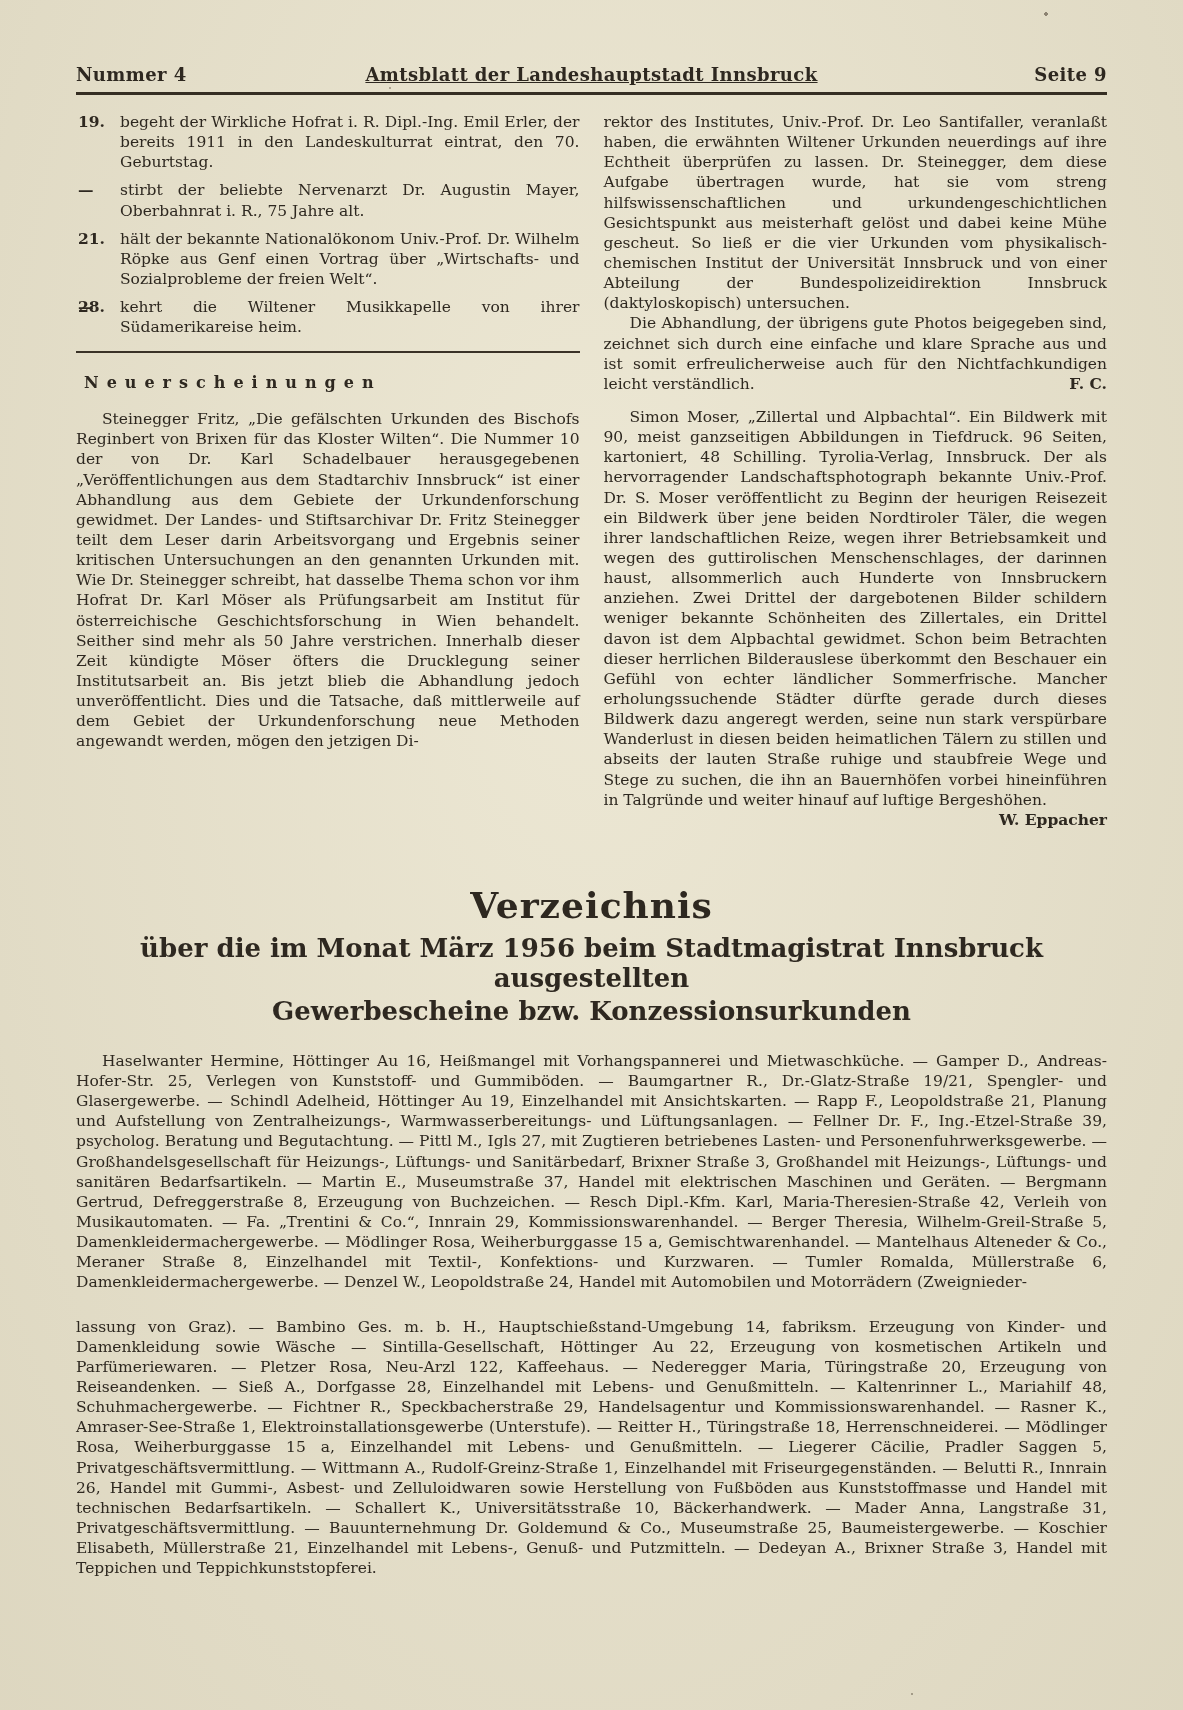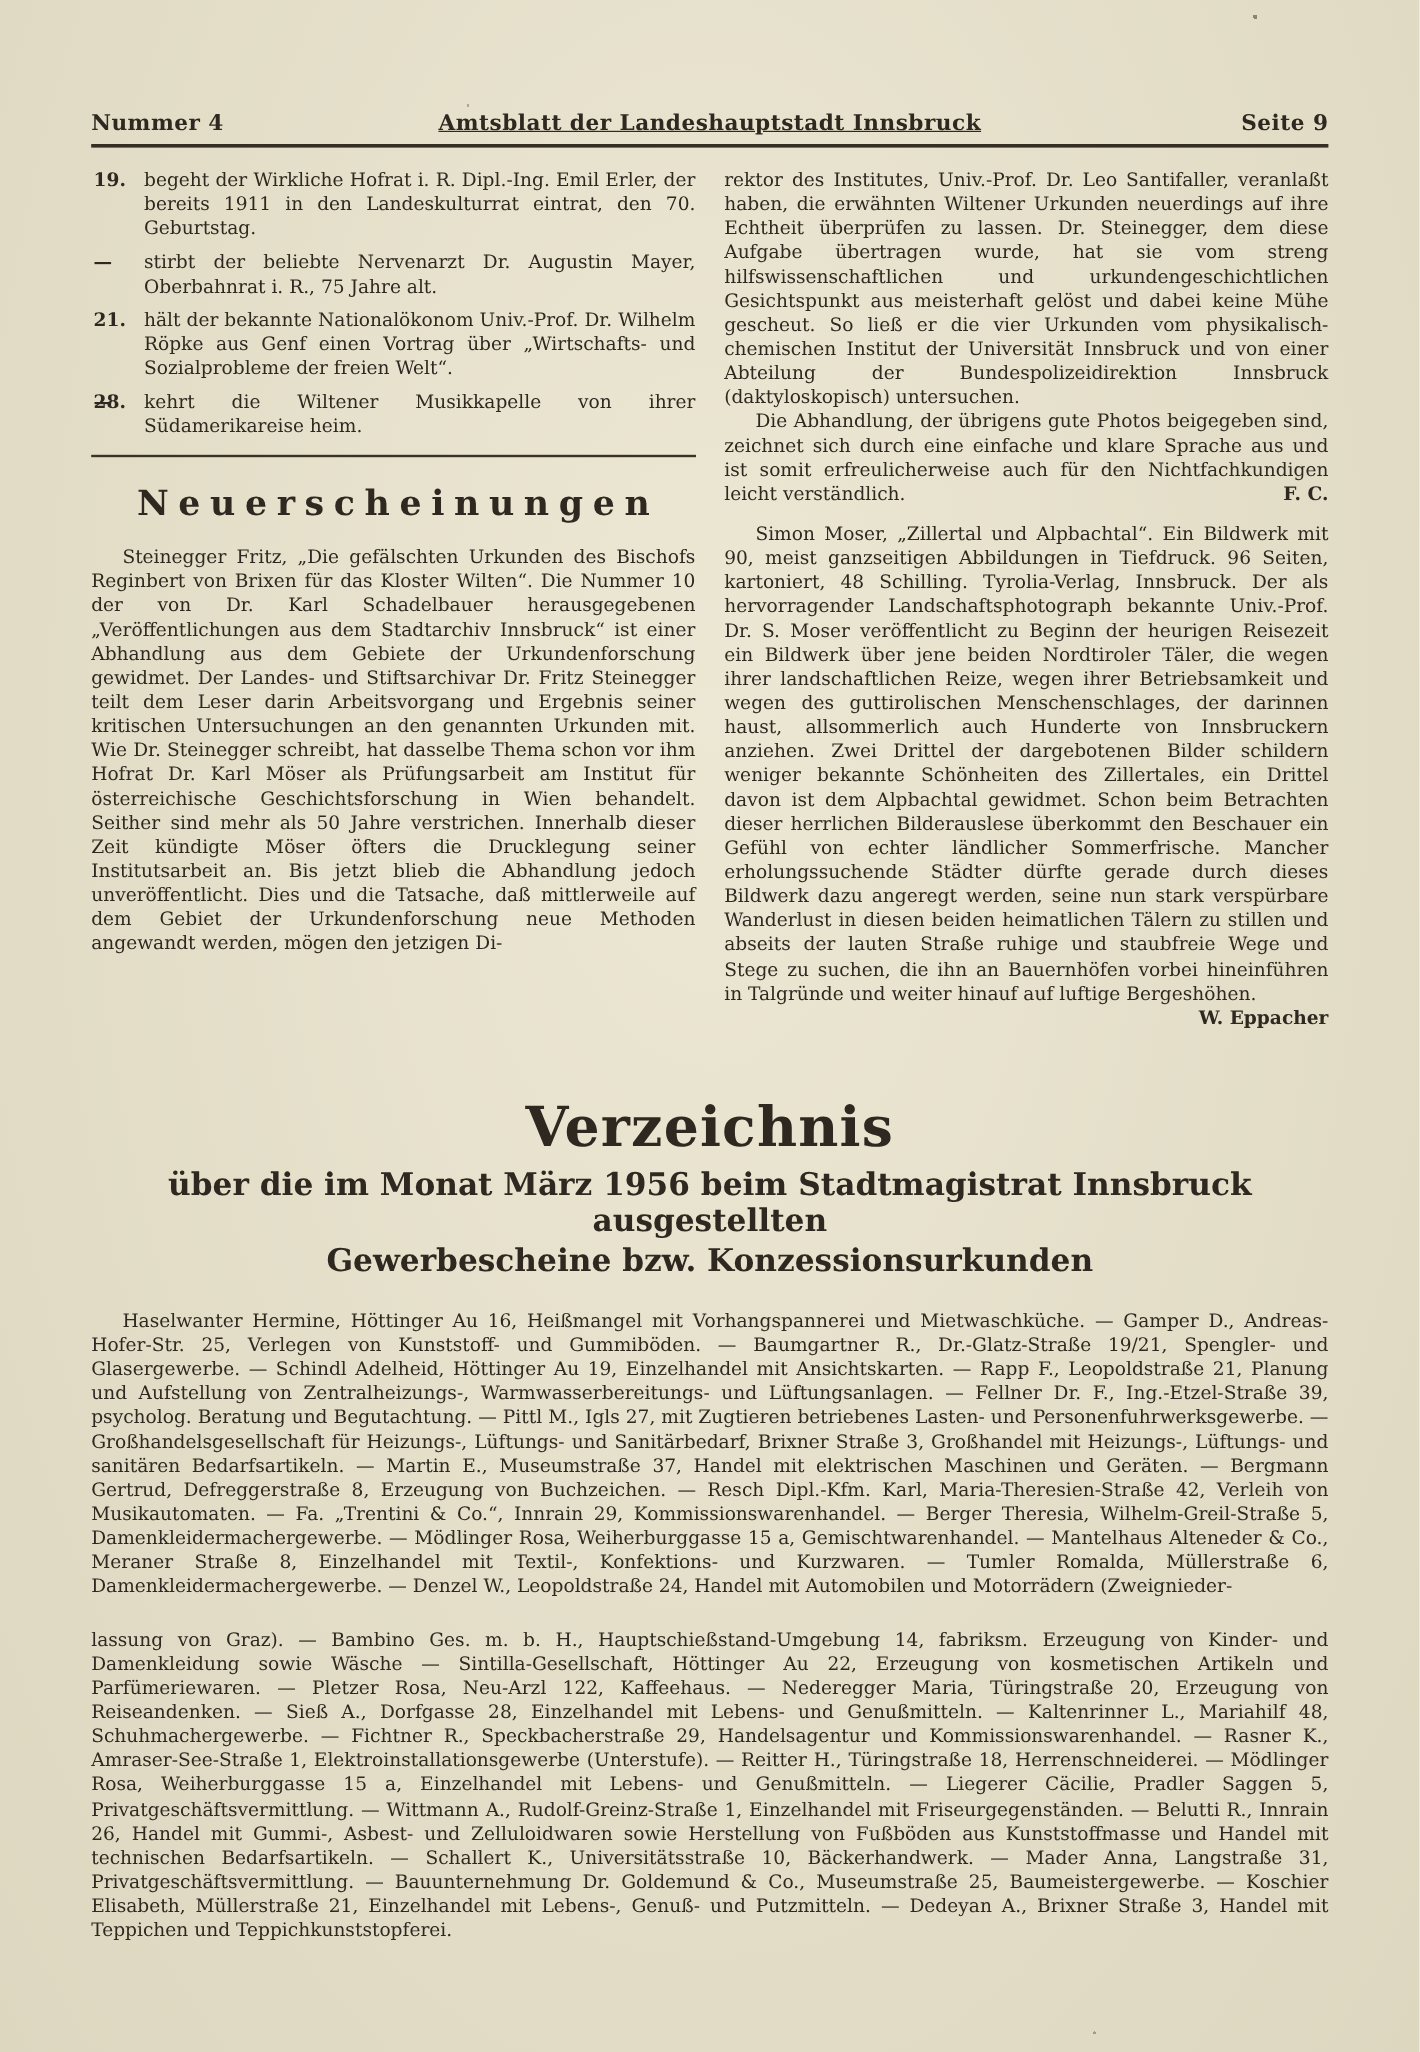--- a/index.html
+++ b/index.html
@@ -1,20 +1,20 @@
 <!DOCTYPE html>
 <html lang="de"><head>
 <meta charset="utf-8">
 <style>
   * { margin:0; padding:0; box-sizing:border-box; }
   html,body { width:1183px; }
   body { font-family:"DejaVu Serif","Liberation Serif",serif; }
   .page {
     width:1183px; height:1710px; overflow:hidden;
-    padding:92px 76px 0 76px;
+    padding:64px 76px 0 76px;
     color:#2e2820;
     background:
       radial-gradient(circle 3px at 1046px 14px, rgba(70,58,44,.55) 0 60%, transparent 62%),
       radial-gradient(circle 2px at 390px 88px,  rgba(70,58,44,.35) 0 60%, transparent 62%),
       radial-gradient(circle 2px at 912px 1694px, rgba(70,58,44,.4) 0 60%, transparent 62%),
       radial-gradient(ellipse at 50% 35%, rgba(255,255,255,.16), rgba(66,55,36,.07)),
       #e9e3cc;
   }
   .masthead {
     display:grid; grid-template-columns:1fr auto 1fr; align-items:baseline;
@@ -27,31 +27,31 @@
 
   .columns-top { display:flex; gap:24px; margin-top:17px; min-height:700px; }
   .tcol { flex:1 1 0; font-size:15.5px; line-height:1.3; }
 
   .entry { position:relative; padding-left:44px; text-align:justify; margin-bottom:8px; }
   .entry .marker { position:absolute; left:2px; top:0; width:34px; font-weight:700; }
 
   .col-rule { border-top:2px solid #3a3227; margin:14px 0 0 0; }
 
   .neuersch {
-    text-align:center; font-size:29px; font-weight:700;
+    font-size:16px; font-weight:700;
     letter-spacing:8px; text-indent:8px; margin:20px 0 15px 0;
   }
   .para { text-align:justify; }
   .indent { text-indent:26px; }
   .gap-top { margin-top:13px; }
   .bold { font-weight:400; }
   .sig { float:right; font-weight:700; padding-left:14px; }
 
   .dir-head { text-align:center; margin-top:54px; }
-  .dir-title { font-size:46px; font-weight:700; letter-spacing:1px; }
+  .dir-title { font-size:36px; font-weight:700; letter-spacing:1px; }
   .dir-sub { font-size:26px; font-weight:700; margin-top:7px; }
   .dir-sub + .dir-sub { margin-top:3px; }
 
   .directory-cols { display:flex; gap:24px; margin-top:25px;flex-direction:column; }
   .dcol { flex:1 1 0; font-size:15.5px; line-height:1.3; text-align:justify; }
 </style>
 </head>
 <body>
 
 <div class="page">

